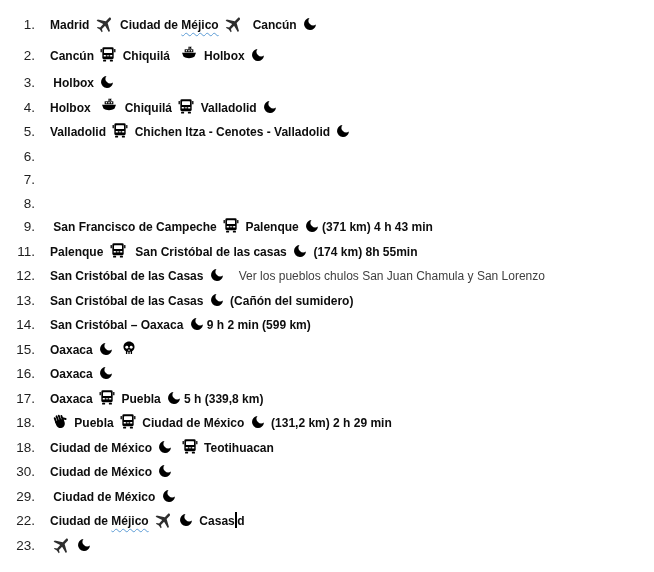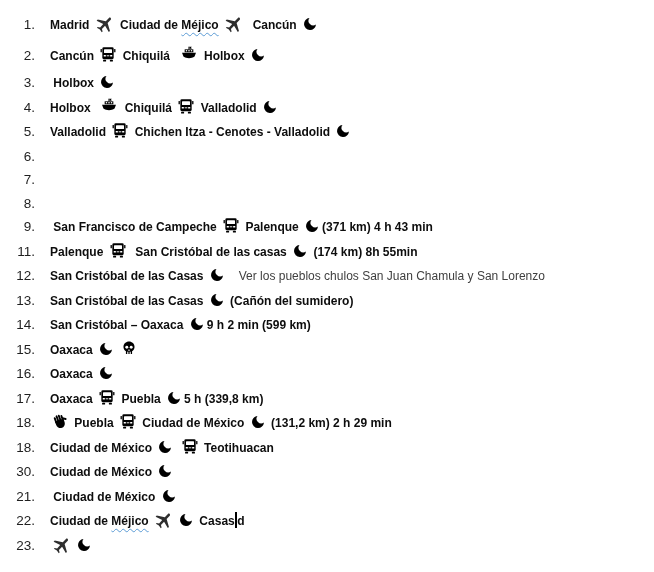--- a/index.html
+++ b/index.html
@@ -267,21 +267,21 @@
               <rect x="14.8" y="20.8" width="4.6" height="2.6" rx="0.8"></rect>
             </svg></span><span class="run"> Teotihuacan</span></span>
       </li>
       <li class="row">
         <span class="num">30.</span>
         <span class="content"><span class="run">Ciudad de México </span><span class="iconw"><svg class="ic ic-moon" viewBox="0 0 24 24">
               <path d="M21 12.79A9 9 0 1 1 11.21 3 7 7 0 0 0 21 12.79z"></path>
             </svg></span></span>
       </li>
       <li class="row">
-        <span class="num">21.</span>
+        <span class="num">29.</span>
         <span class="content"><span class="run"> Ciudad de México </span><span class="iconw"><svg class="ic ic-moon" viewBox="0 0 24 24">
               <path d="M21 12.79A9 9 0 1 1 11.21 3 7 7 0 0 0 21 12.79z"></path>
             </svg></span></span>
       </li>
       <li class="row">
         <span class="num">22.</span>
         <span class="content"><span class="run">Ciudad de </span><span class="miss">Méjico</span><span class="run"> </span><span class="iconw"><svg class="ic ic-plane" viewBox="0 0 24 24">
               <path d="M12 2c.83 0 1.5.67 1.5 1.5V9l8.5 5v2l-8.5-2.5V19l2.5 1.5V22L12 21l-4 1v-1.5L10.5 19v-5.5L2 16v-2l8.5-5V3.5C10.5 2.67 11.17 2 12 2z"></path>
             </svg></span><span class="iconw"><svg class="ic ic-moon" viewBox="0 0 24 24">
               <path d="M21 12.79A9 9 0 1 1 11.21 3 7 7 0 0 0 21 12.79z"></path>

